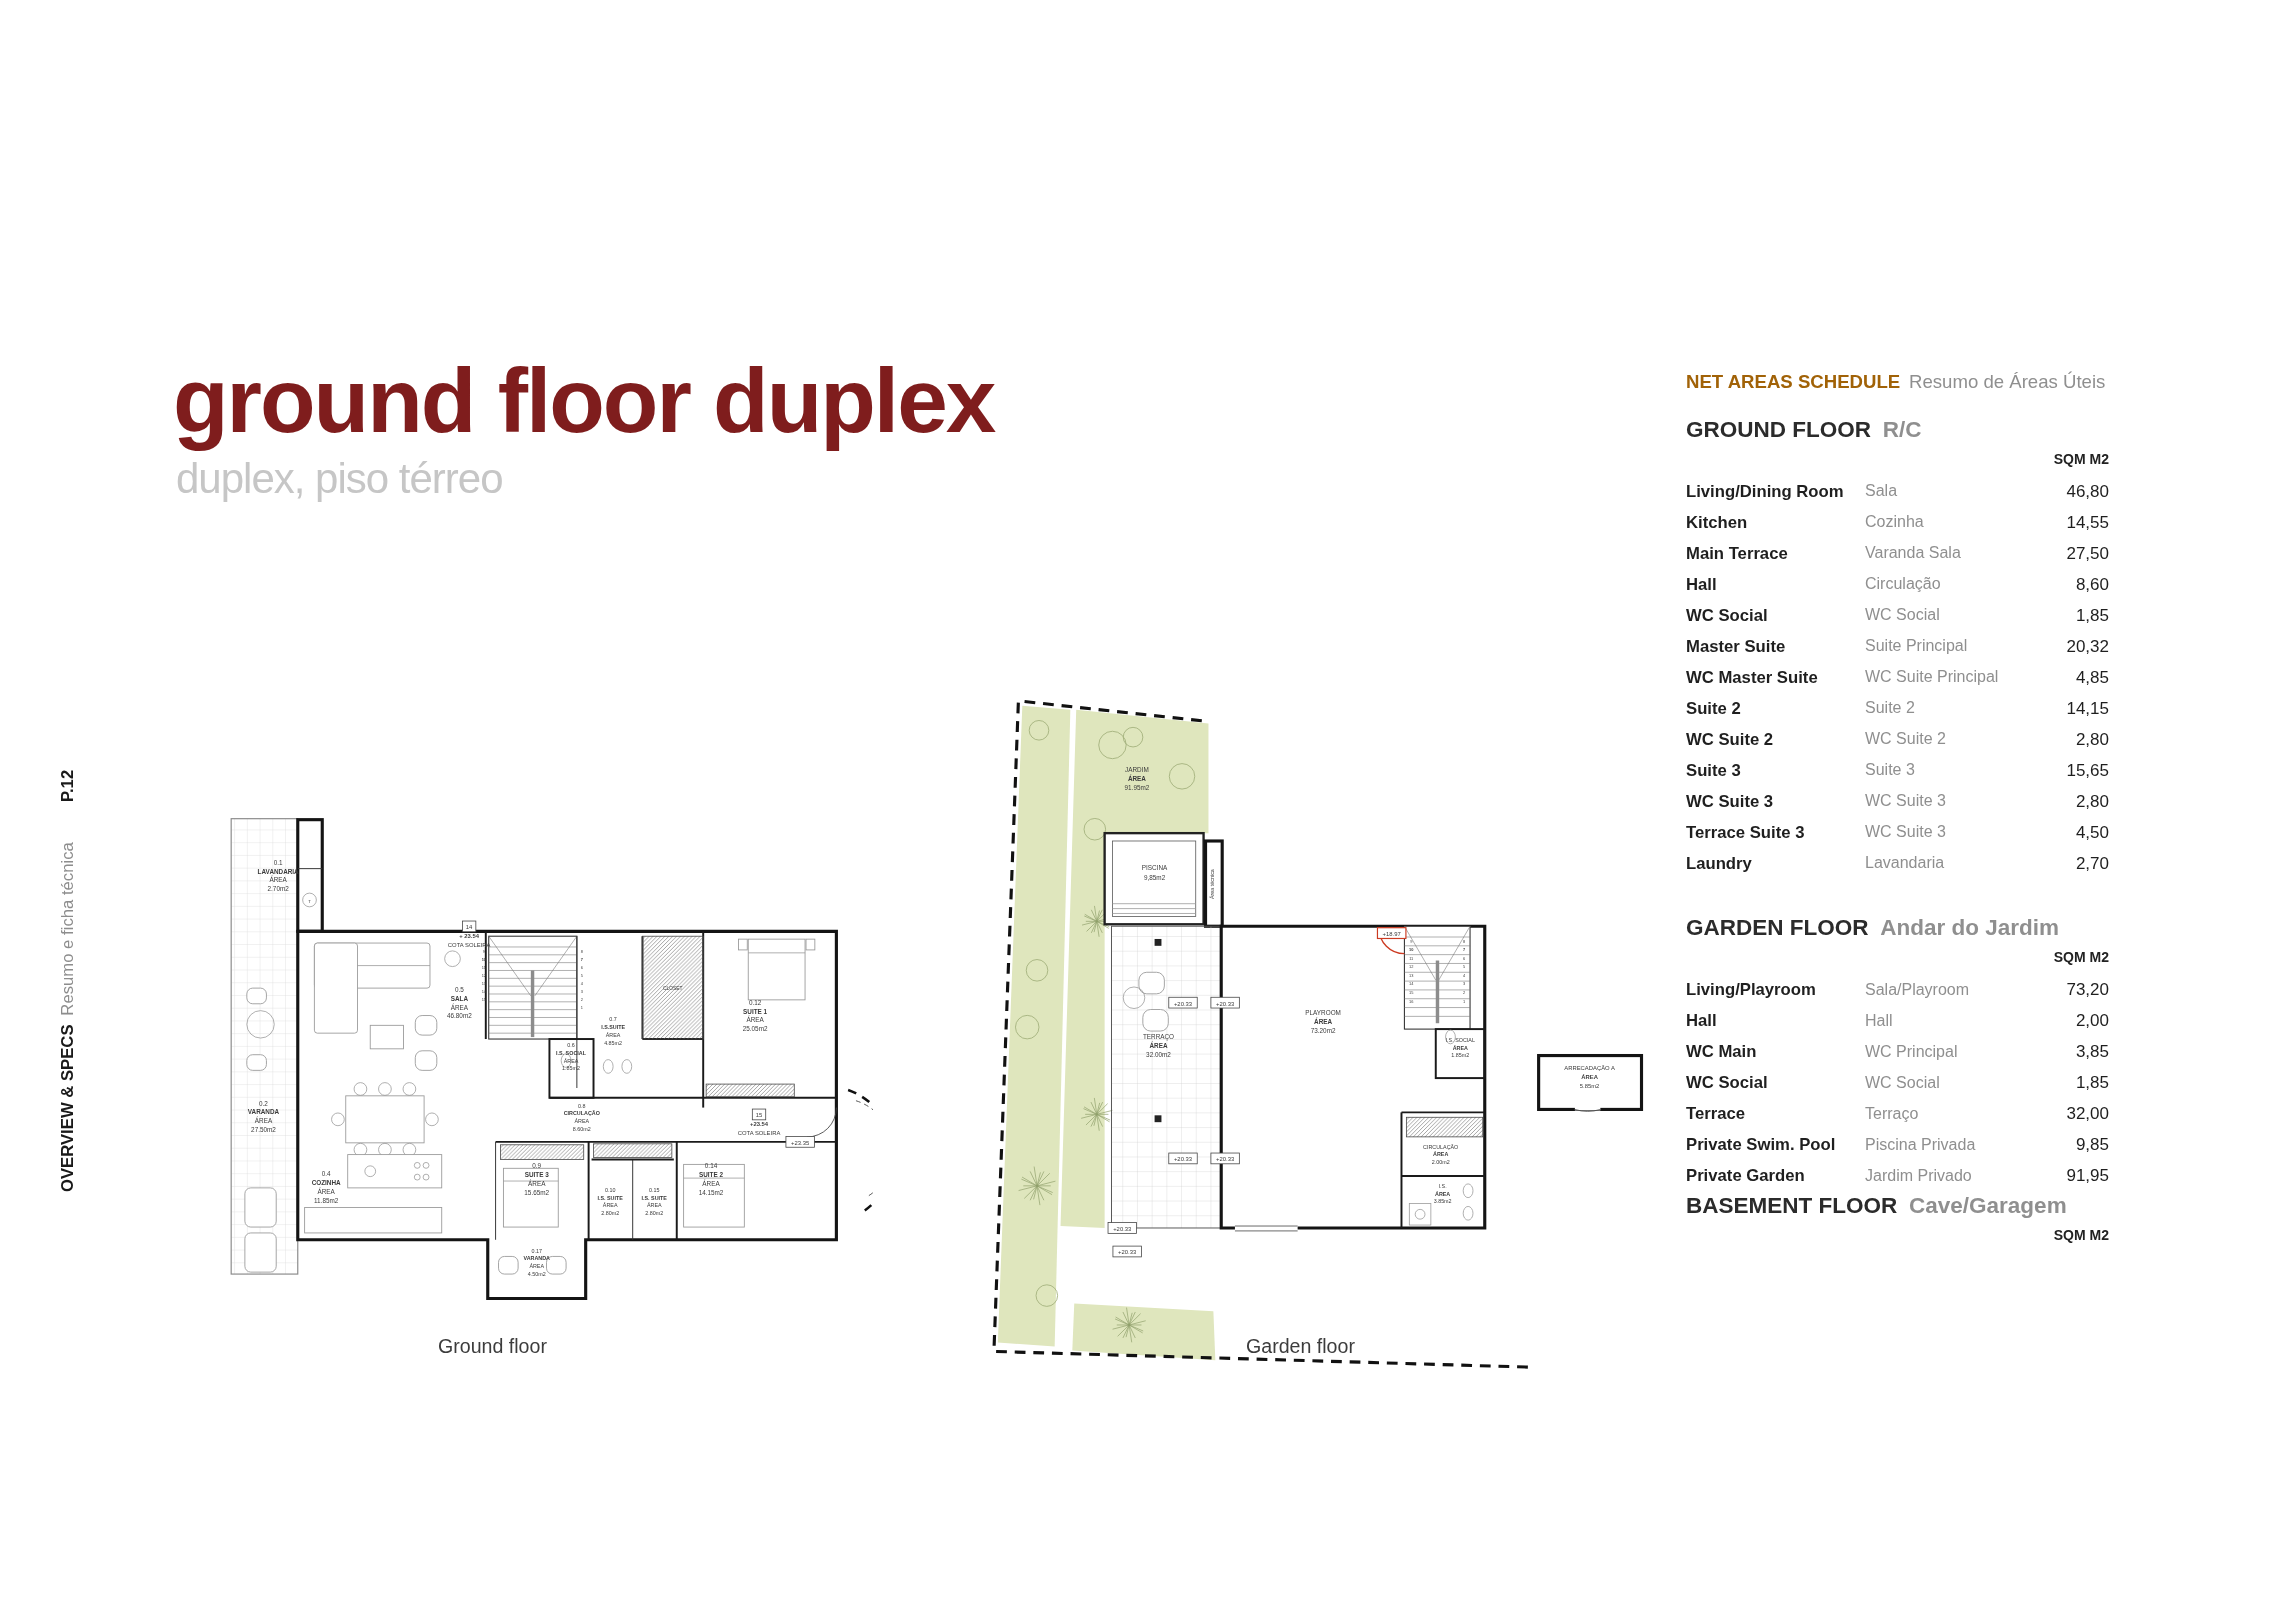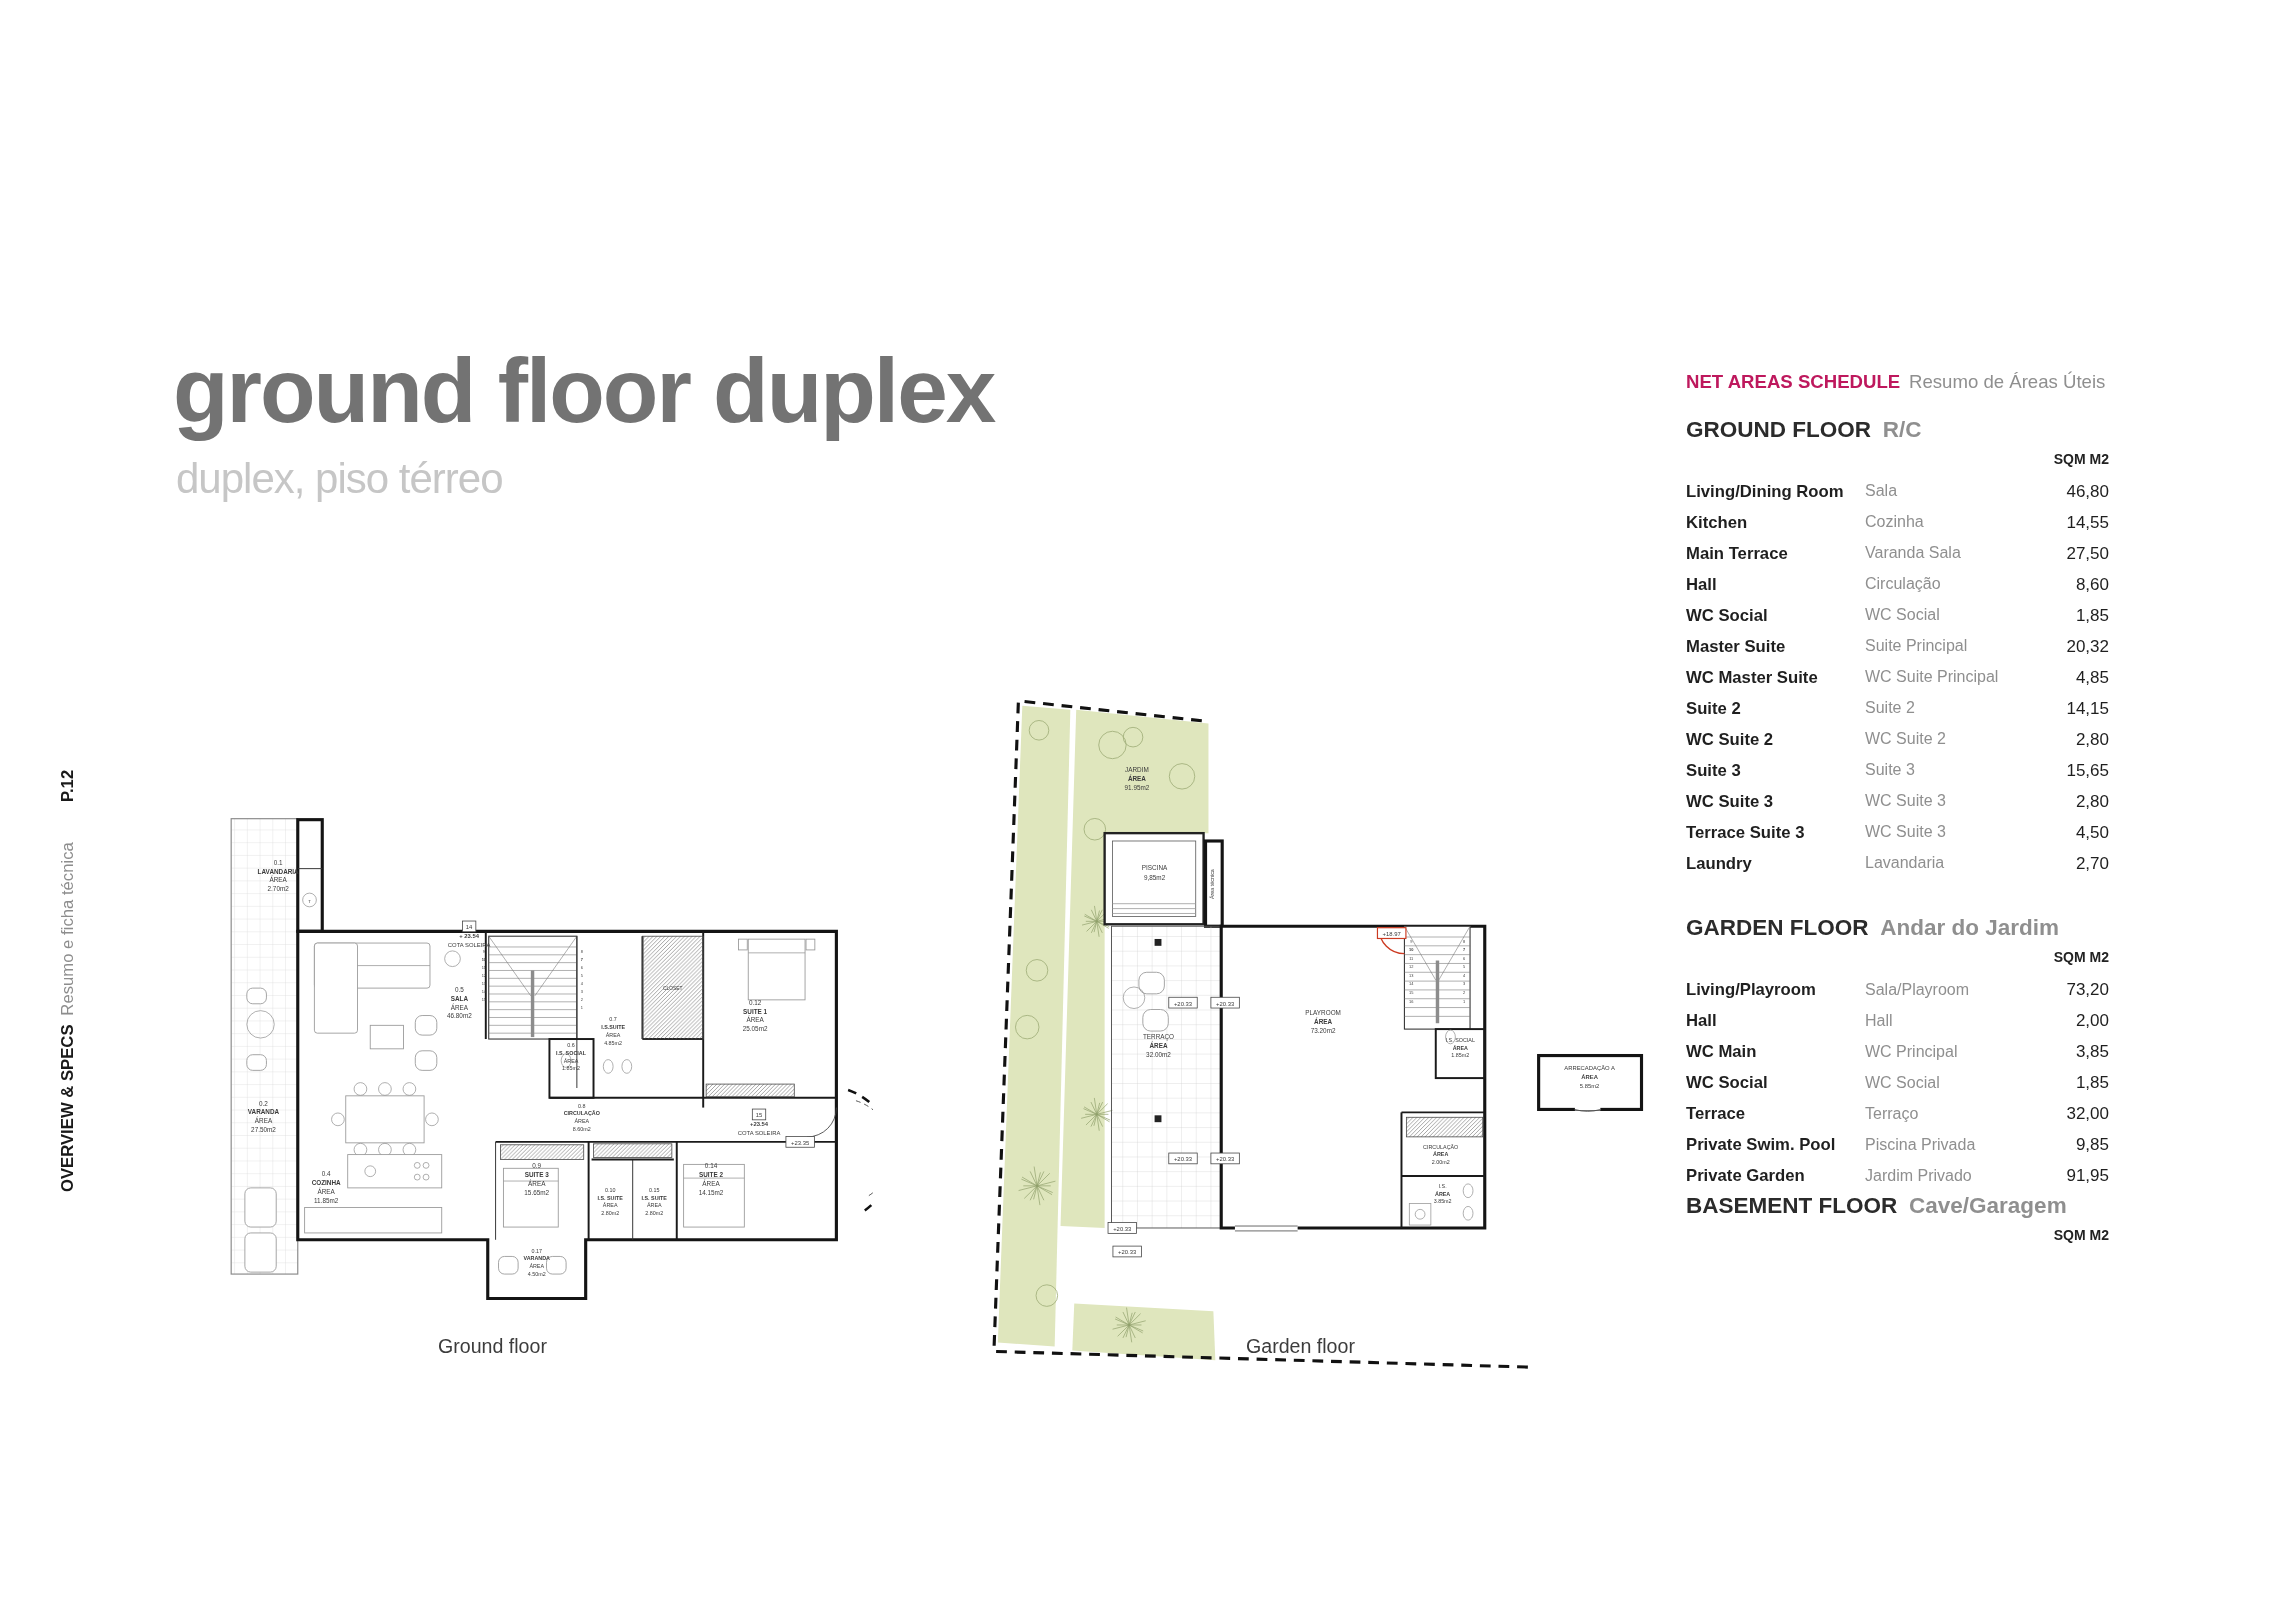--- a/index.html
+++ b/index.html
@@ -1,37 +1,37 @@
 <!DOCTYPE html>
 <html><head>
 <meta charset="utf-8">
 <style>
   html,body{margin:0;padding:0;background:#ffffff;}
   .page{position:relative;width:2293px;height:1621px;background:#ffffff;overflow:hidden;
         font-family:"Liberation Sans", sans-serif;}
   
-  .title{position:absolute;left:173px;top:345px;font-size:91px;font-weight:bold;
-         color:#737373;letter-spacing:-2px;line-height:1;}
+  .title{position:absolute;left:173px;top:355px;font-size:91px;font-weight:bold;
+         color:#7f1d1d;letter-spacing:-2px;line-height:1;}
   .subtitle{position:absolute;left:176px;top:458px;font-size:42px;font-weight:normal;
          color:#c6c6c6;letter-spacing:-1px;line-height:1;}
   
   .vlabel{position:absolute;white-space:nowrap;transform:rotate(-90deg);
           transform-origin:0 0;font-size:16.7px;line-height:1;}
   .vlabel .b{font-weight:bold;color:#1a1a1a;}
   .vlabel .g{color:#8d8d8d;margin-left:8.8px;}
   #pnum{left:60px;top:802px;}
   #vsec{left:60px;top:1192px;}
   
   .plan-caption{position:absolute;font-size:19.6px;color:#3c3c3c;letter-spacing:0;}
   #cap-ground{left:438px;top:1335px;}
   #cap-garden{left:1246px;top:1335px;}
   
   .sched{position:absolute;left:1686px;top:370px;width:423px;color:#1f1f1f;}
   .sched-title{font-size:18.6px;line-height:23.5px;}
-  .sched-title .en{font-weight:bold;color:#be185d;}
+  .sched-title .en{font-weight:bold;color:#a16207;}
   .sched-title .pt{color:#8f8f8f;margin-left:8.8px;}
   .sec-head{font-size:22.5px;line-height:27.4px;font-weight:bold;color:#2b2b2b;}
   .sec-head .pt{color:#8f8f8f;margin-left:11.8px;}
   .sec1{margin-top:22px;}
   .sec2{margin-top:35px;}
   .sec3{}
   .unit-row{margin-top:7.8px;height:17.6px;font-size:14px;font-weight:bold;
             text-align:right;color:#222;}
   .rows{margin-top:7.8px;}
   .srow{display:flex;align-items:center;min-height:31px;}

